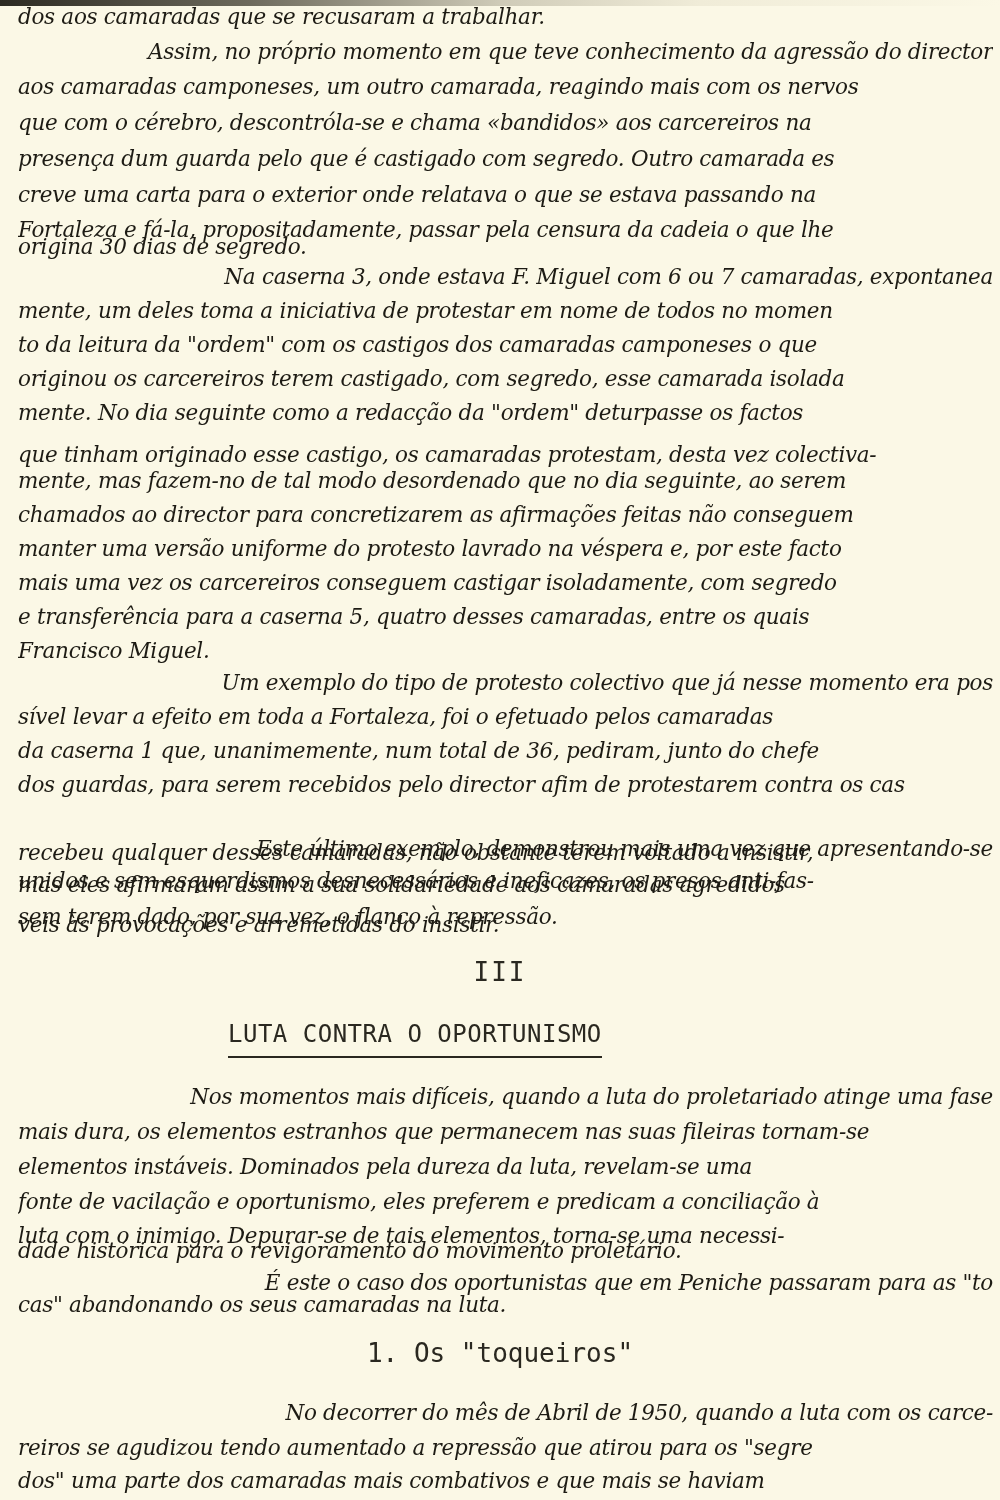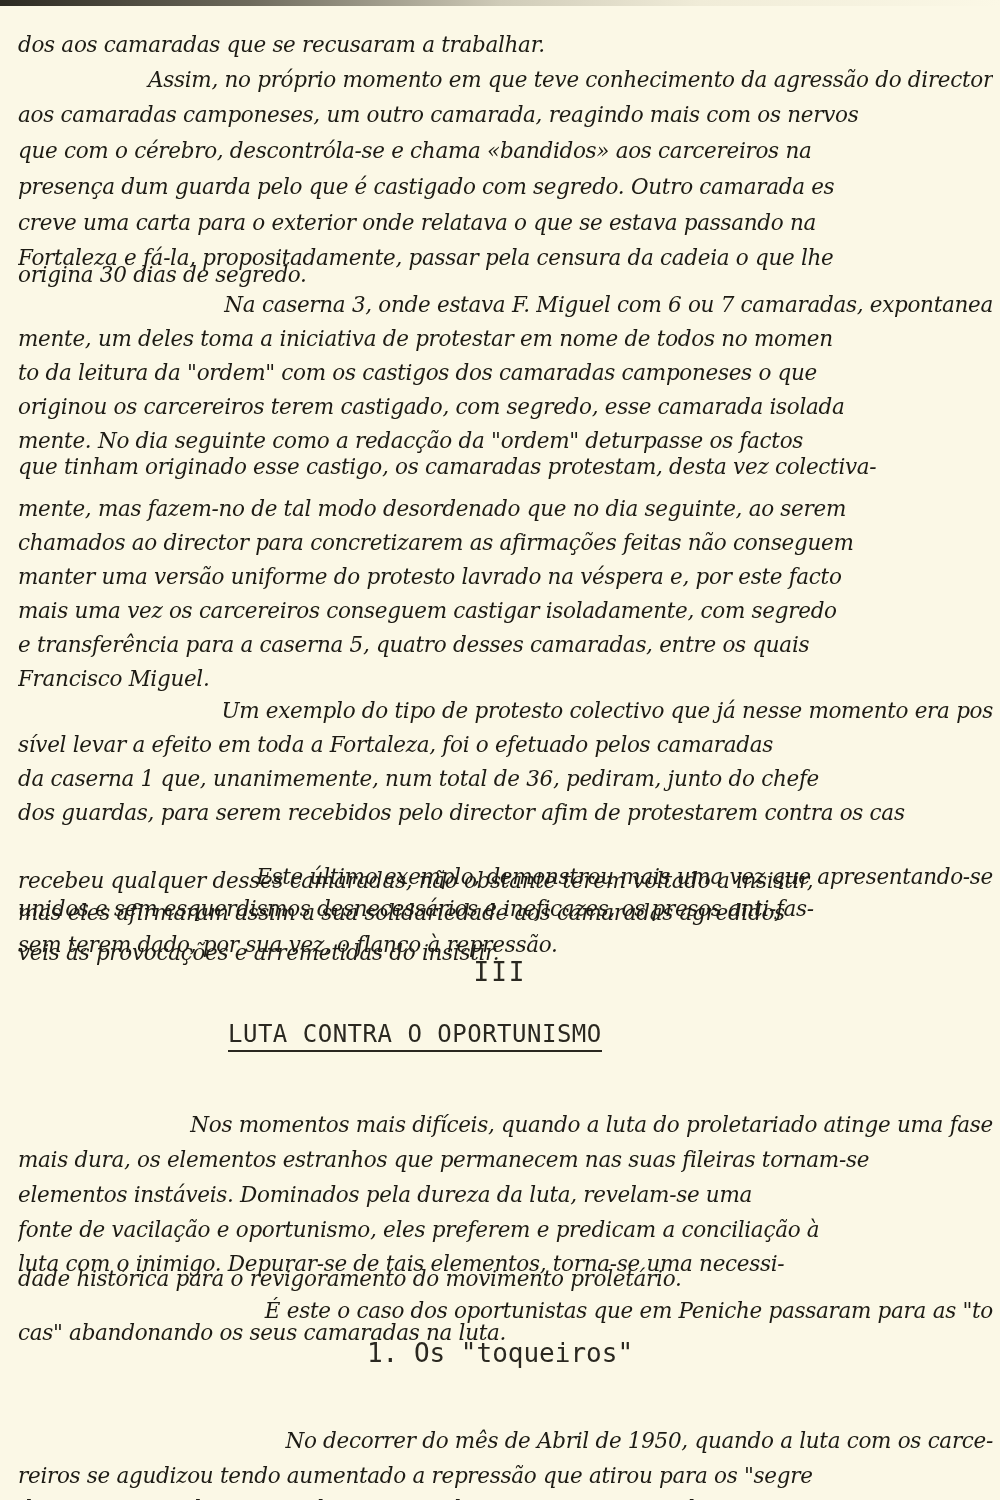--- a/index.html
+++ b/index.html
@@ -18,34 +18,33 @@
   .line {
     position: absolute; left: 18px; width: 975px;
     font-family: "DejaVu Serif", serif;
     font-style: italic;
     font-size: 21.5px;
     line-height: 30px;
     white-space: nowrap;
     overflow: hidden;
     color: #1d1b14;
     letter-spacing: -0.3px;
-    margin-top: 28px;
   }
   .line.indent { left: 58px; width: 935px; text-align: right; }
   .roman {
     position: absolute; left: 0; width: 1000px; top: 957px;
     text-align: center;
     font-family: "DejaVu Sans Mono", monospace;
     font-size: 26px; color: #2a2820; letter-spacing: 2px;
   }
   .section-title {
     position: absolute; left: 228px; top: 1020px;
     font-family: "DejaVu Sans Mono", monospace;
     font-size: 24px; color: #2a2820; letter-spacing: 0.5px;
-    border-bottom: 2.5px solid #2a2820; padding-bottom: 2px;
+    border-bottom: 2.5px solid #2a2820; padding-bottom: 8px;
   }
   .subsection {
     position: absolute; left: 0; width: 1000px; top: 1338px;
     text-align: center;
     font-family: "DejaVu Sans Mono", monospace;
     font-size: 26px; color: #2a2820;
   }
 </style>
 </head>
 <body>
@@ -61,21 +60,21 @@
   <div class="line" style="top:144px">presença dum guarda pelo que é castigado com segredo. Outro camarada es</div>
   <div class="line" style="top:180px">creve uma carta para o exterior onde relatava o que se estava passando na</div>
   <div class="line" style="top:215px">Fortaleza e fá-la, propositadamente, passar pela censura da cadeia o que lhe</div>
   <div class="line" style="top:232px">origina 30 dias de segredo.</div>
 
   <div class="line indent" style="top:262px">Na caserna 3, onde estava F. Miguel com 6 ou 7 camaradas, expontanea</div>
   <div class="line" style="top:296px">mente, um deles toma a iniciativa de protestar em nome de todos no momen</div>
   <div class="line" style="top:330px">to da leitura da "ordem" com os castigos dos camaradas camponeses o que</div>
   <div class="line" style="top:364px">originou os carcereiros terem castigado, com segredo, esse camarada isolada</div>
   <div class="line" style="top:398px">mente. No dia seguinte como a redacção da "ordem" deturpasse os factos</div>
-  <div class="line" style="top:424px">que tinham originado esse castigo, os camaradas protestam, desta vez colectiva-</div>
+  <div class="line" style="top:440px">que tinham originado esse castigo, os camaradas protestam, desta vez colectiva-</div>
   <div class="line" style="top:466px">mente, mas fazem-no de tal modo desordenado que no dia seguinte, ao serem</div>
   <div class="line" style="top:500px">chamados ao director para concretizarem as afirmações feitas não conseguem</div>
   <div class="line" style="top:534px">manter uma versão uniforme do protesto lavrado na véspera e, por este facto</div>
   <div class="line" style="top:568px">mais uma vez os carcereiros conseguem castigar isoladamente, com segredo</div>
   <div class="line" style="top:602px">e transferência para a caserna 5, quatro desses camaradas, entre os quais</div>
   <div class="line indent" style="top:668px">Um exemplo do tipo de protesto colectivo que já nesse momento era pos</div>
 
   <div class="line" style="top:636px">Francisco Miguel.</div>
   <div class="line" style="top:702px">sível levar a efeito em toda a Fortaleza, foi o efetuado pelos camaradas</div>
   <div class="line" style="top:736px">da caserna 1 que, unanimemente, num total de 36, pediram, junto do chefe</div>

